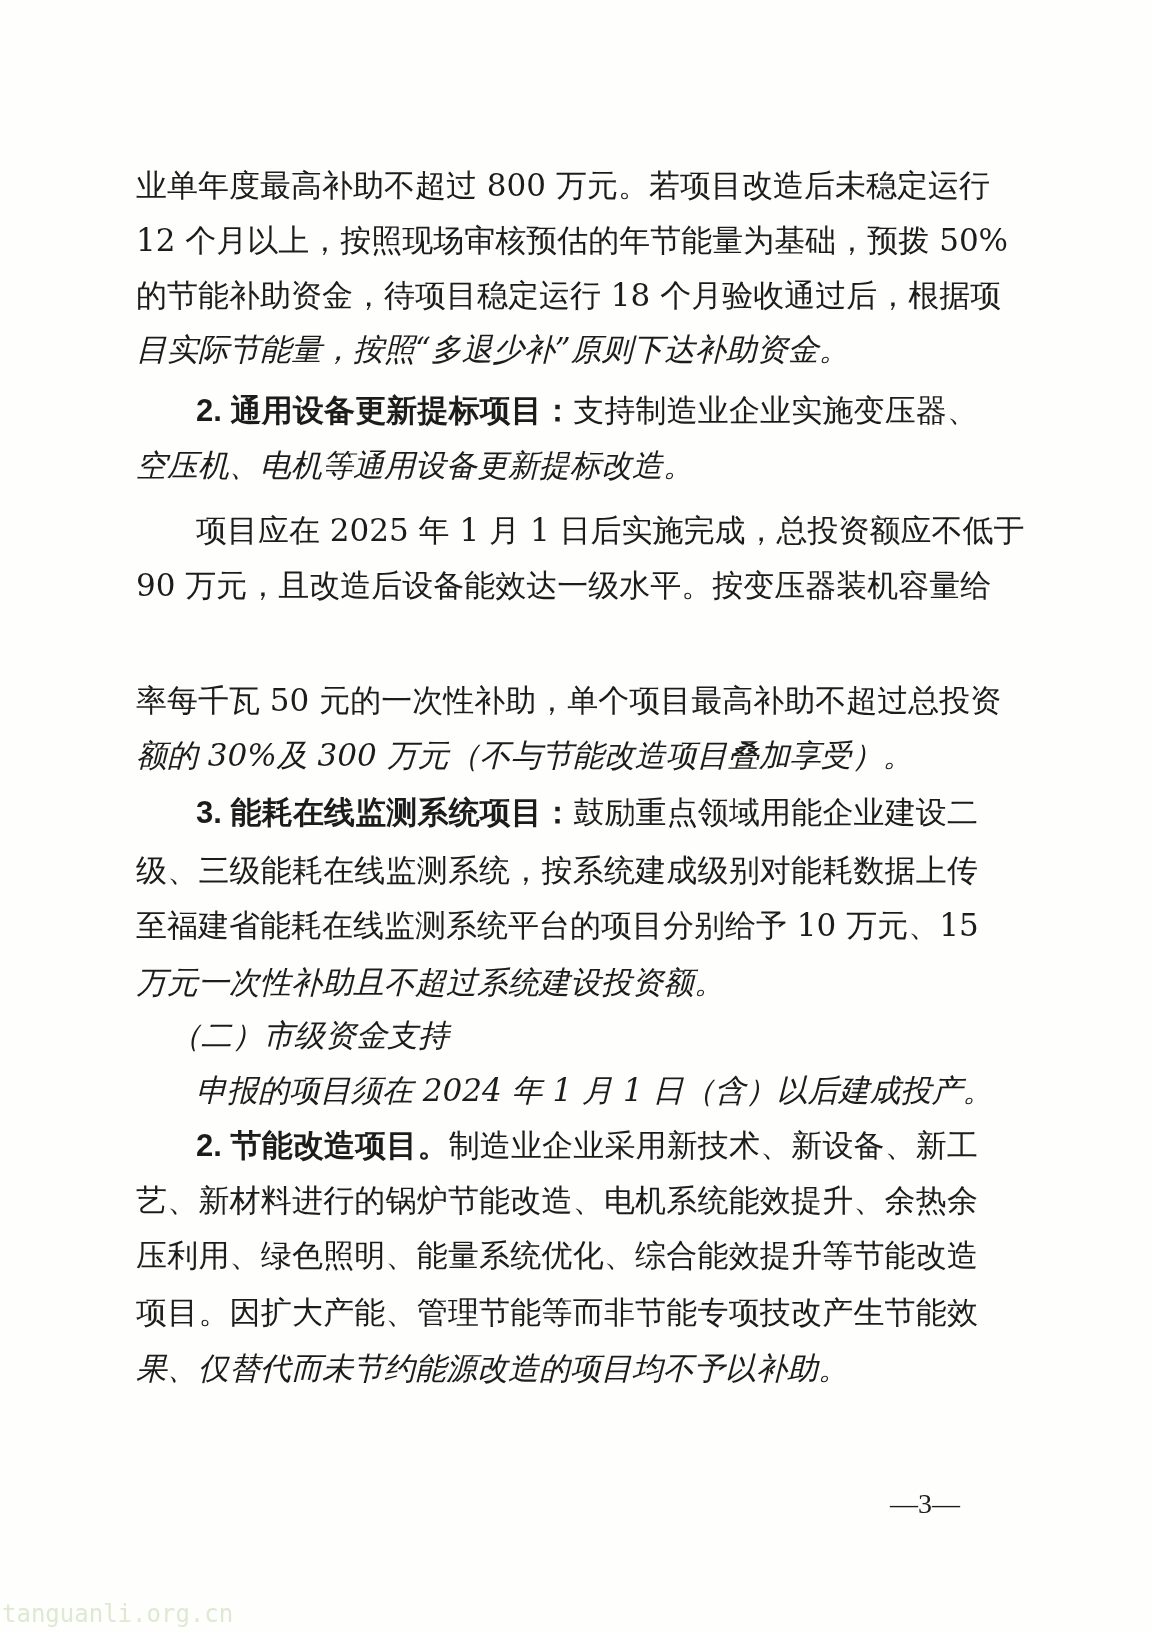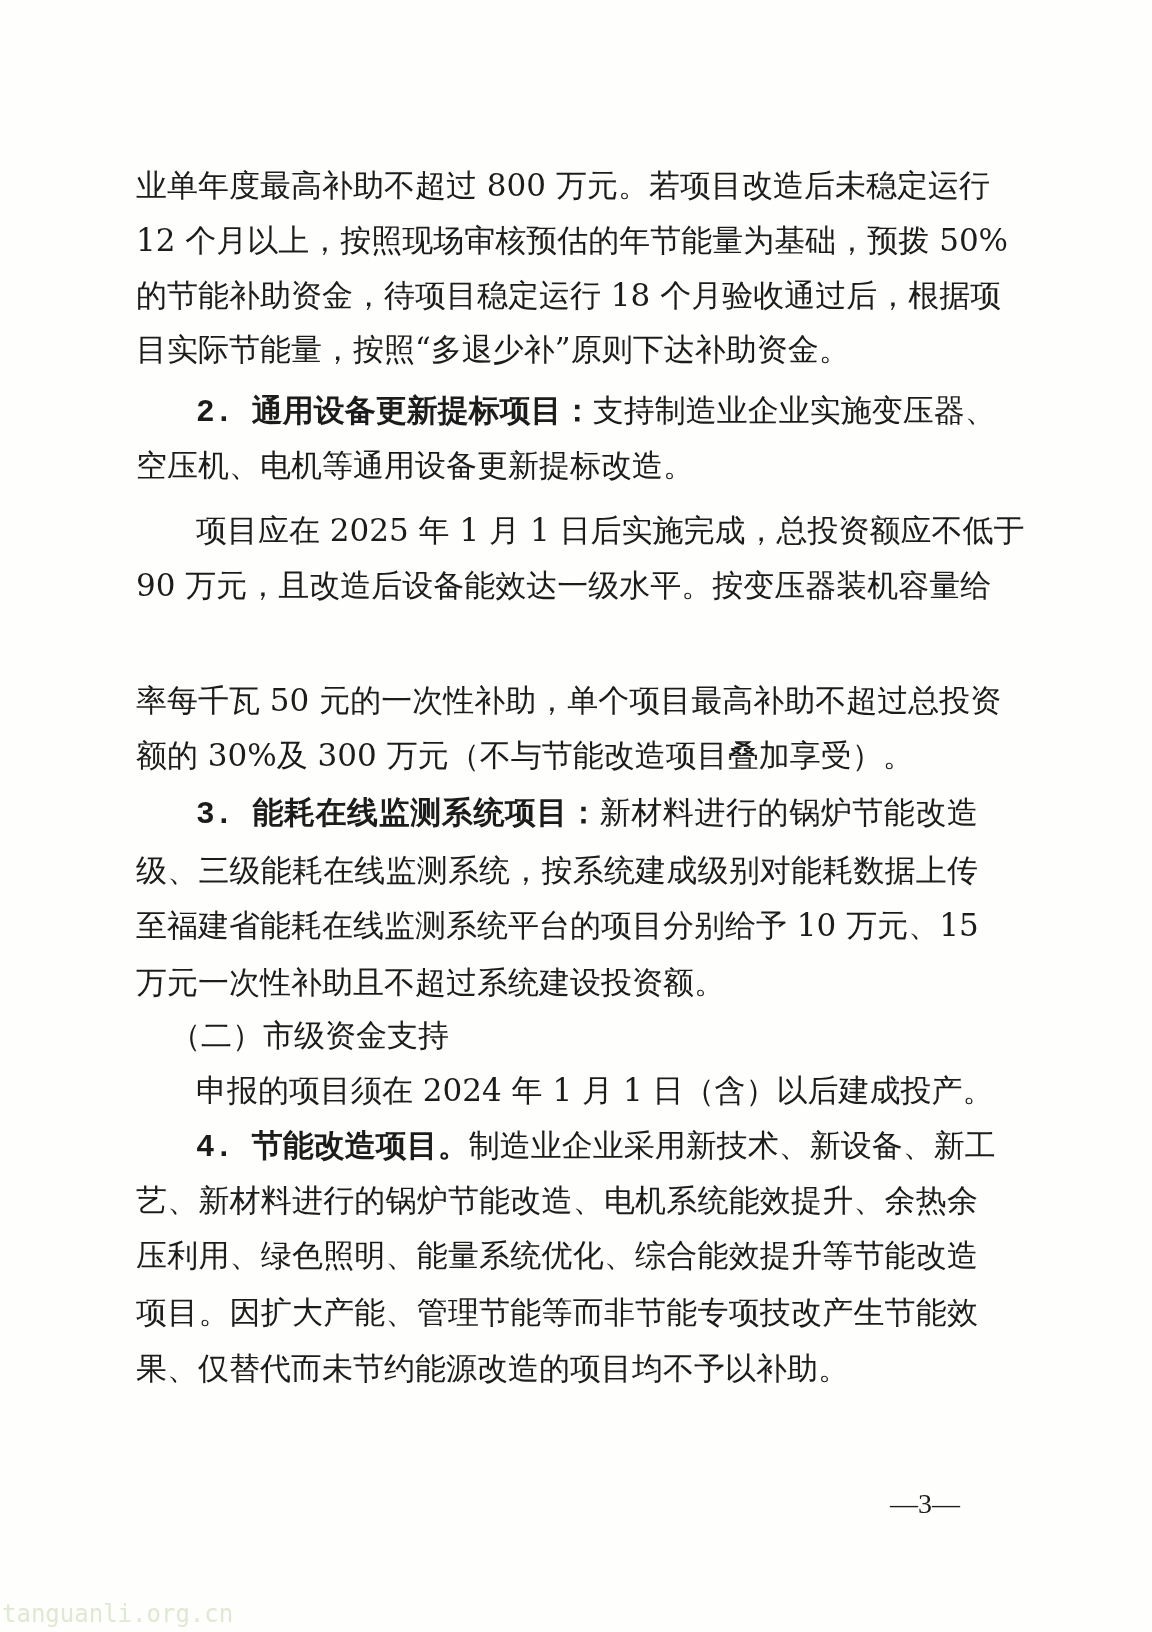--- a/index.html
+++ b/index.html
@@ -17,23 +17,23 @@
     left: 136px;
     width: 842px;
     font-size: 31px;
     line-height: 40px;
     height: 40px;
     white-space: nowrap;
     text-align: justify;
     text-align-last: justify;
     letter-spacing: 0px;
   }
-  .line.last { text-align-last: left; }
+  .line.last { text-align-last: left; font-style: italic; }
   .indent { left: 196px; width: 782px; }
-  .bold { font-weight: bold; font-family: Liberation Mono, monospace; }
+  .bold { font-weight: bold; font-family: Liberation Sans, sans-serif; }
   .pnum {
     position: absolute; left: 890px; top: 1488px;
     font-size: 28px; font-family: "Liberation Serif", serif;
   }
   .watermark {
     position: absolute; left: 2px; top: 1600px;
     font-size: 24px; color: #dfe8d2;
     font-family: "DejaVu Sans Mono", monospace;
   }
 </style>
@@ -50,31 +50,31 @@
     <span class="bold">2. 通用设备更新提标项目：</span><span>支持制造业企业实施变压器、</span>
   </div>
   <div class="line last" style="top:445px">空压机、电机等通用设备更新提标改造。</div>
 
   <div class="line indent" style="top:510px">项目应在 2025 年 1 月 1 日后实施完成，总投资额应不低于</div>
   <div class="line" style="top:565px">90 万元，且改造后设备能效达一级水平。按变压器装机容量给</div>
   <div class="line" style="top:680px">率每千瓦 50 元的一次性补助，单个项目最高补助不超过总投资</div>
   <div class="line last" style="top:735px">额的 30%及 300 万元（不与节能改造项目叠加享受）。</div>
 
   <div class="line indent" style="top:792px">
-    <span class="bold">3. 能耗在线监测系统项目：</span><span>新材料进行的锅炉节能改造</span>
+    <span class="bold">3. 能耗在线监测系统项目：</span><span>鼓励重点领域用能企业建设二</span>
   </div>
   <div class="line" style="top:850px">级、三级能耗在线监测系统，按系统建成级别对能耗数据上传</div>
   <div class="line" style="top:905px">至福建省能耗在线监测系统平台的项目分别给予 10 万元、15</div>
   <div class="line last" style="top:962px">万元一次性补助且不超过系统建设投资额。</div>
 
   <div class="line last indent" style="top:1015px;left:170px">（二）市级资金支持</div>
   <div class="line last indent" style="top:1070px">申报的项目须在 2024 年 1 月 1 日（含）以后建成投产。</div>
 
   <div class="line indent" style="top:1125px">
-    <span class="bold">4. 节能改造项目。</span><span>制造业企业采用新技术、新设备、新工</span>
+    <span class="bold">2. 节能改造项目。</span><span>制造业企业采用新技术、新设备、新工</span>
   </div>
   <div class="line" style="top:1235px">压利用、绿色照明、能量系统优化、综合能效提升等节能改造</div>
   <div class="line" style="top:1180px">艺、新材料进行的锅炉节能改造、电机系统能效提升、余热余</div>
   <div class="line" style="top:1292px">项目。因扩大产能、管理节能等而非节能专项技改产生节能效</div>
   <div class="line last" style="top:1348px">果、仅替代而未节约能源改造的项目均不予以补助。</div>
 
   <div class="pnum">—3—</div>
   <div class="watermark">tanguanli.org.cn</div>
 </div>
 

